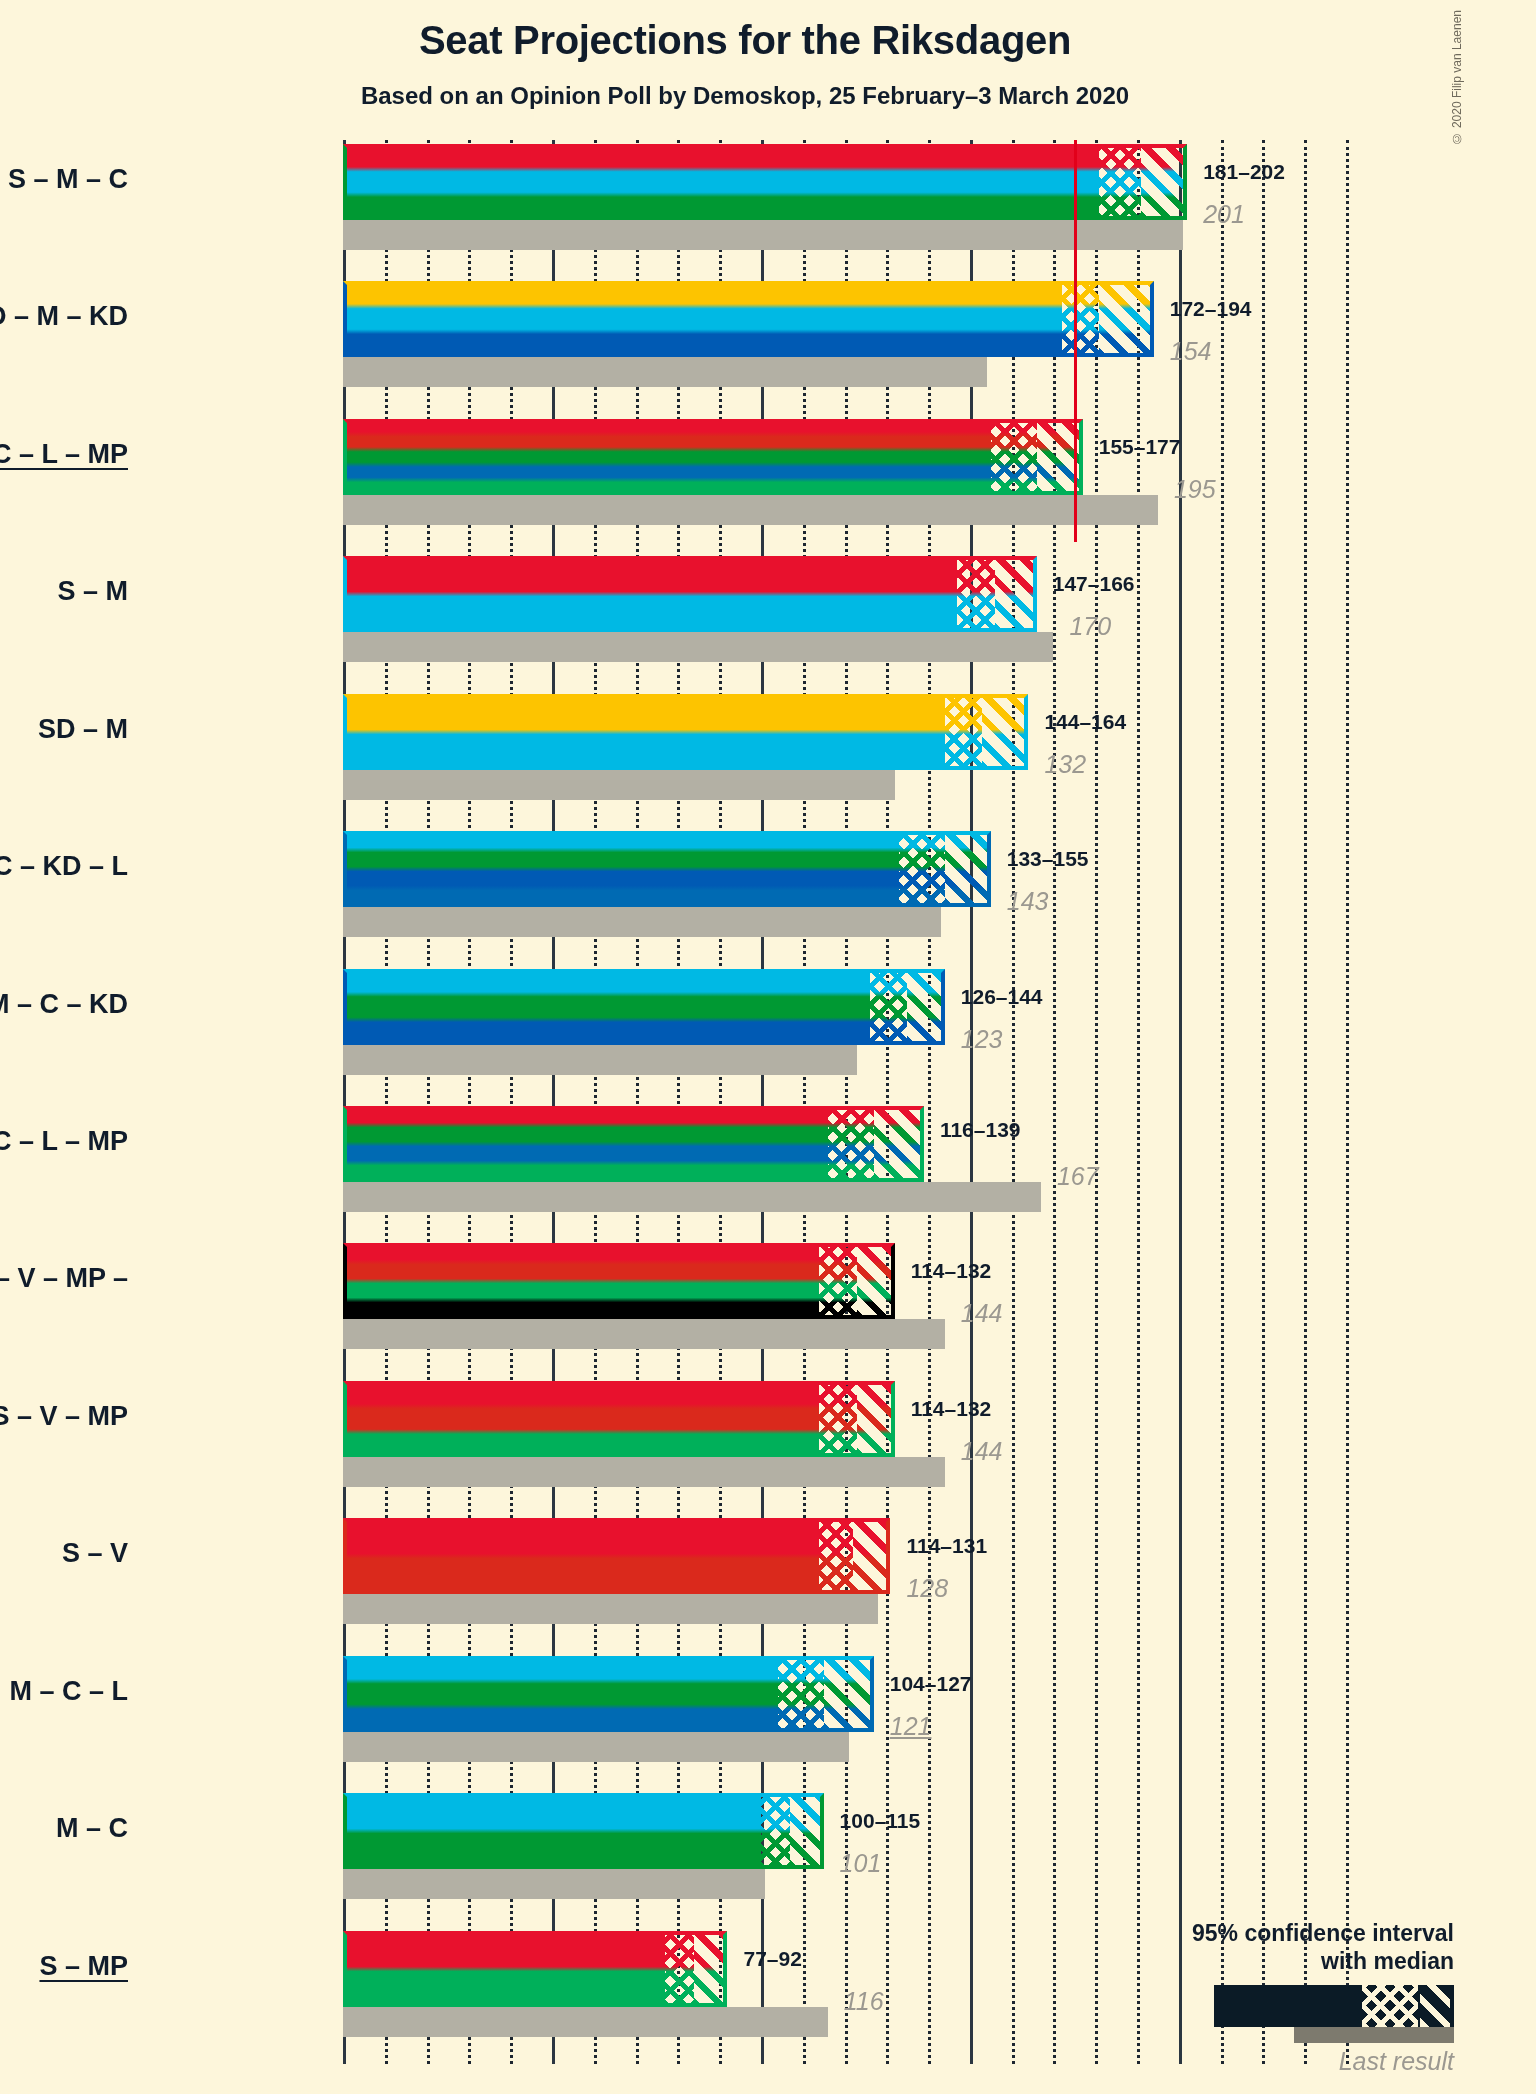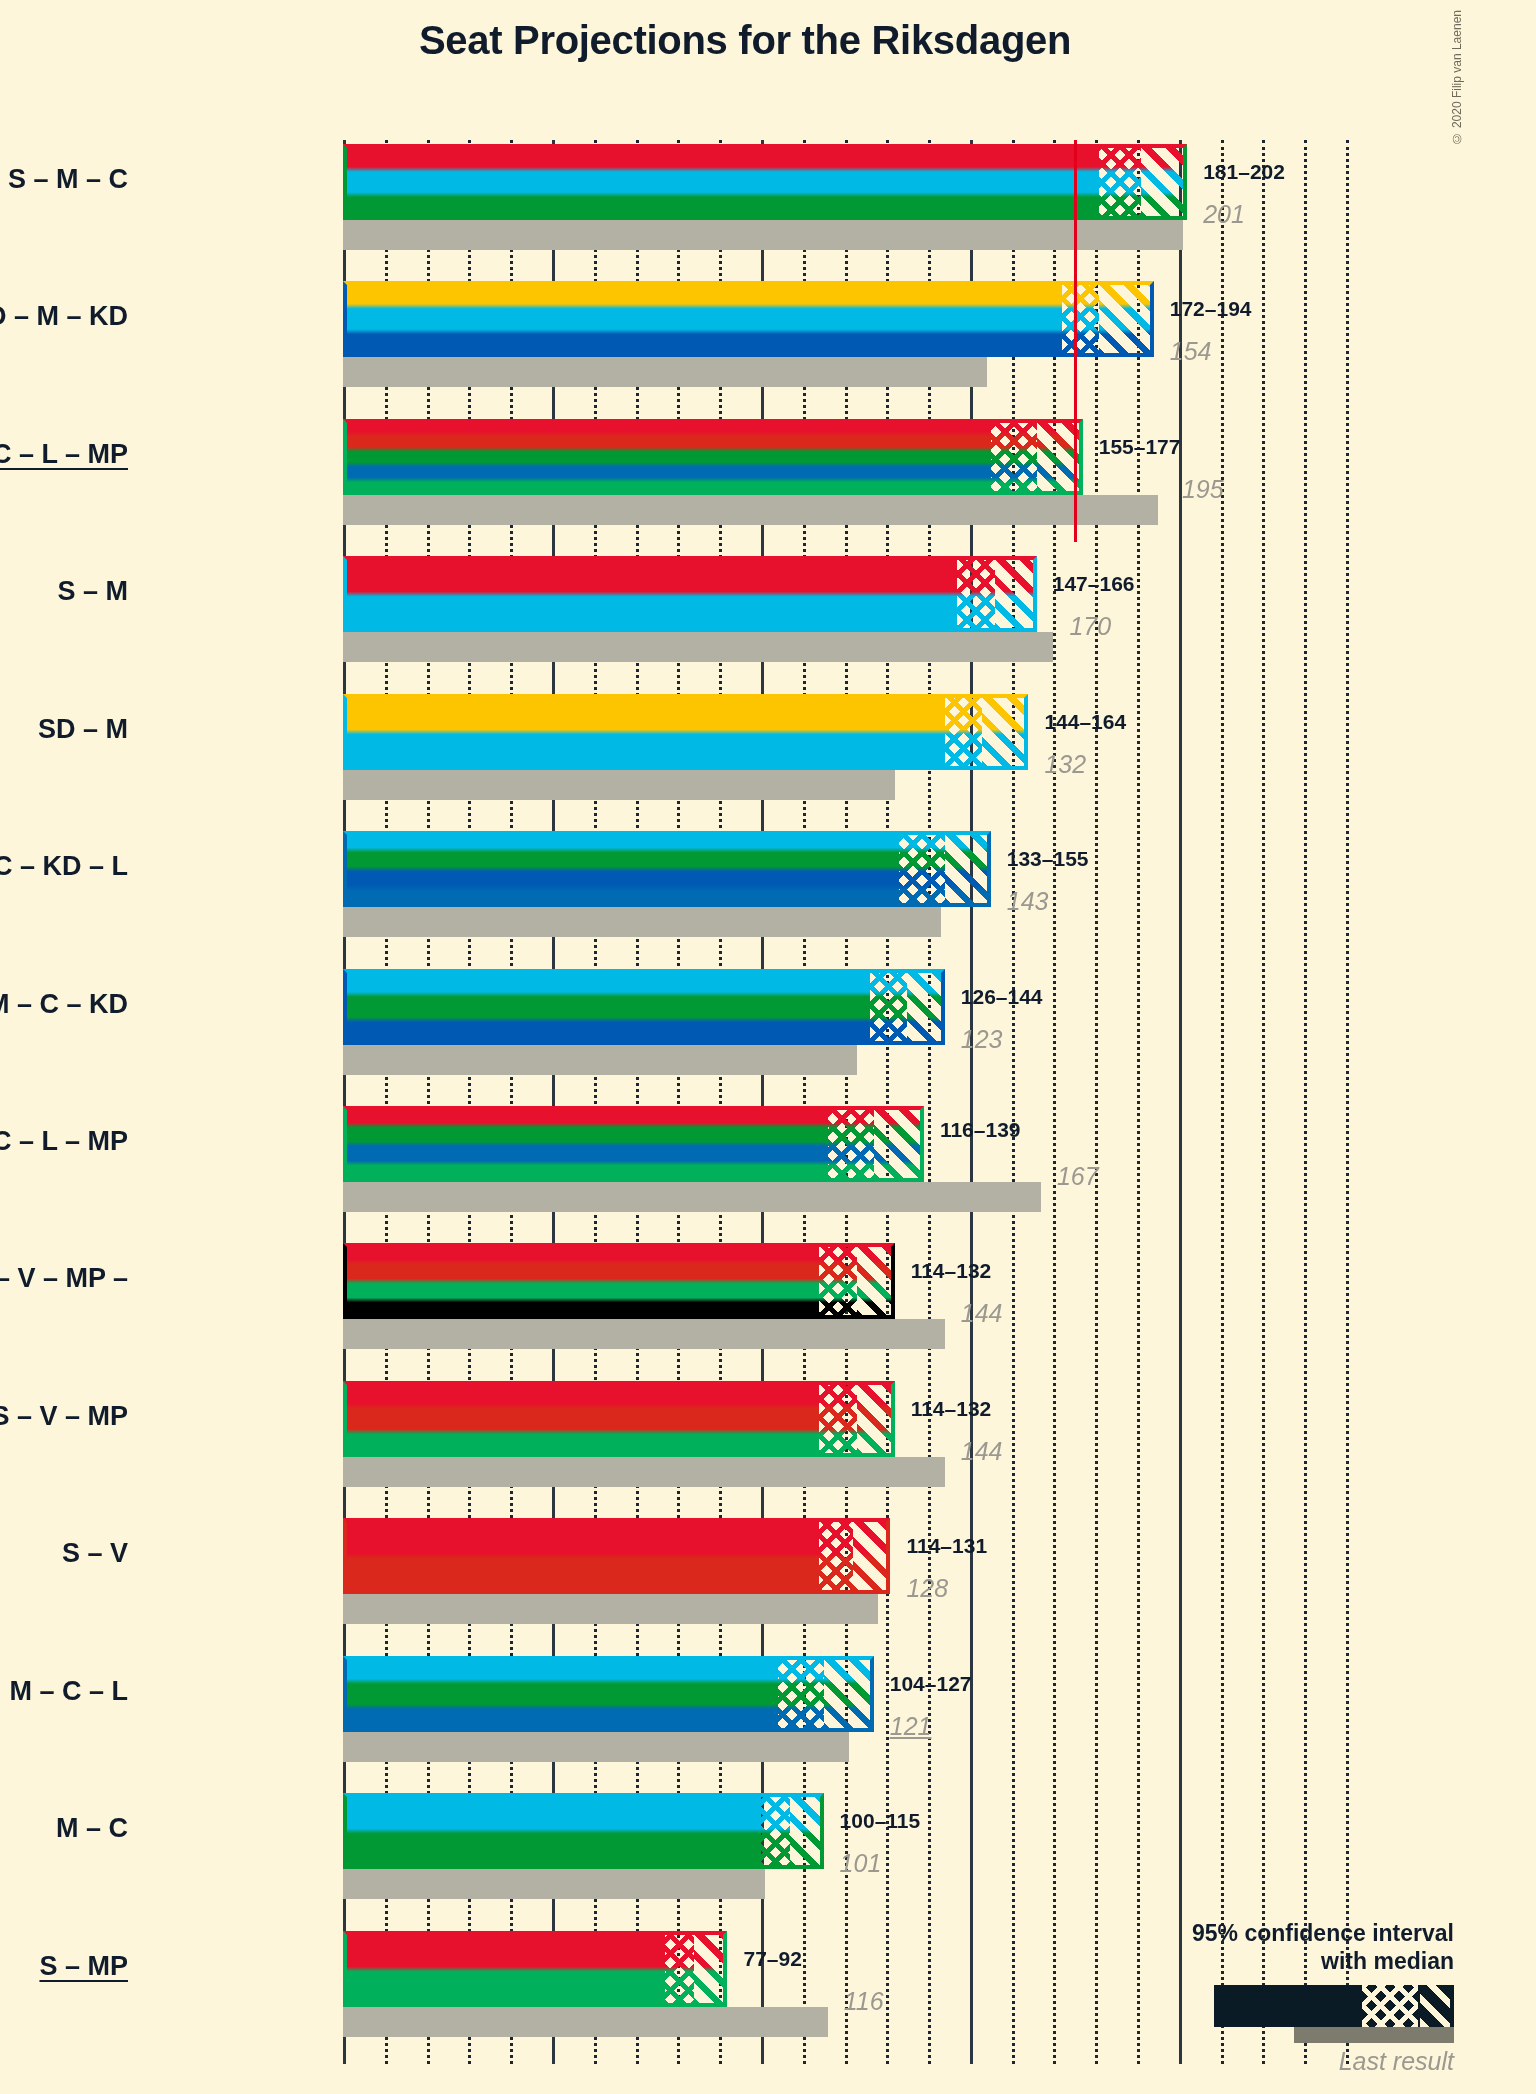--- a/index.html
+++ b/index.html
@@ -66,20 +66,21 @@
   }
   .legend .swx{position:absolute;top:0;bottom:0;}
   .legend .lastbar{margin-left:auto;margin-top:0;width:160px;height:16px;background:#7d7a6e;}
   .legend .ll{font-size:25px;font-style:italic;color:#9b9890;margin-top:4px;}
 </style>
 </head>
 <body>
 
 <div id="chart">
   <div class="title">Seat Projections for the Riksdagen</div>
+  <div class="subtitle">Based on an Opinion Poll by Demoskop, 25 February–3 March 2020</div>
   <div class="copyright">© 2020 Filip van Laenen</div>
 
   <div class="plot" id="plot">
     <div class="gridlayer" id="gridlayer">
         <div class="gl major" style="left: 0px;"></div>
         <div class="gl minor" style="left: 41.7917px;"></div>
         <div class="gl minor" style="left: 83.5833px;"></div>
         <div class="gl minor" style="left: 125.375px;"></div>
         <div class="gl minor" style="left: 167.167px;"></div>
         <div class="gl major" style="left: 208.958px;"></div>
@@ -125,21 +126,21 @@
           <div class="last" style="left: 826.758px; top: 56px;">154</div>
         </div>
         <div class="row" style="top: 278.857px; height: 137.429px;">
           <div class="lastres" style="left: 0px; width: 814.938px; top: 76px;"></div>
           <div class="bar" style="width: 647.771px; background: linear-gradient(rgb(232, 17, 45) 3.2%, rgb(232, 17, 45) 16.8%, rgb(218, 41, 28) 23.2%, rgb(218, 41, 28) 36.8%, rgb(0, 153, 51) 43.2%, rgb(0, 153, 51) 56.8%, rgb(0, 106, 179) 63.2%, rgb(0, 106, 179) 76.8%, rgb(0, 176, 90) 83.2%, rgb(0, 176, 90) 96.8%);"></div>
           <div class="seg" style="left: 647.771px; width: 45.9708px; height: 76px; background: linear-gradient(rgb(232, 17, 45) 3.2%, rgb(232, 17, 45) 16.8%, rgb(218, 41, 28) 23.2%, rgb(218, 41, 28) 36.8%, rgb(0, 153, 51) 43.2%, rgb(0, 153, 51) 56.8%, rgb(0, 106, 179) 63.2%, rgb(0, 106, 179) 76.8%, rgb(0, 176, 90) 83.2%, rgb(0, 176, 90) 96.8%); mask-image: repeating-linear-gradient(45deg, rgb(0, 0, 0) 0px, rgb(0, 0, 0) 5px, rgba(0, 0, 0, 0) 5px, rgba(0, 0, 0, 0) 13px), repeating-linear-gradient(-45deg, rgb(0, 0, 0) 0px, rgb(0, 0, 0) 5px, rgba(0, 0, 0, 0) 5px, rgba(0, 0, 0, 0) 13px); mask-composite: source-over;"></div>
           <div class="seg" style="left: 693.742px; width: 45.9708px; height: 76px; background: linear-gradient(rgb(232, 17, 45) 3.2%, rgb(232, 17, 45) 16.8%, rgb(218, 41, 28) 23.2%, rgb(218, 41, 28) 36.8%, rgb(0, 153, 51) 43.2%, rgb(0, 153, 51) 56.8%, rgb(0, 106, 179) 63.2%, rgb(0, 106, 179) 76.8%, rgb(0, 176, 90) 83.2%, rgb(0, 176, 90) 96.8%); mask-image: repeating-linear-gradient(45deg, rgb(0, 0, 0) 0px, rgb(0, 0, 0) 7px, rgba(0, 0, 0, 0) 7px, rgba(0, 0, 0, 0) 17px);"></div>
           <div class="outline" style="left: 0px; width: 739.712px; height: 76px; border-width: 4px; border-style: solid; border-color: rgb(232, 17, 45) rgb(0, 176, 90) rgb(0, 176, 90); border-image: initial;"></div>
           <div class="rowlabel" style="top: 20px;"><u>S – V – C – L – MP</u></div>
           <div class="ci" style="left: 755.712px; top: 16px; text-align: right;">155–177</div>
-          <div class="last" style="left: 830.938px; top: 56px; margin-left: 8px;">195</div>
+          <div class="last" style="left: 830.938px; top: 56px;">195</div>
         </div>
         <div class="row" style="top: 416.286px; height: 137.429px;">
           <div class="lastres" style="left: 0px; width: 710.458px; top: 76px;"></div>
           <div class="bar" style="width: 614.337px; background: linear-gradient(rgb(232, 17, 45) 3.2%, rgb(232, 17, 45) 46.8%, rgb(0, 185, 228) 53.2%, rgb(0, 185, 228) 96.8%);"></div>
           <div class="seg" style="left: 614.337px; width: 37.6125px; height: 76px; background: linear-gradient(rgb(232, 17, 45) 3.2%, rgb(232, 17, 45) 46.8%, rgb(0, 185, 228) 53.2%, rgb(0, 185, 228) 96.8%); mask-image: repeating-linear-gradient(45deg, rgb(0, 0, 0) 0px, rgb(0, 0, 0) 5px, rgba(0, 0, 0, 0) 5px, rgba(0, 0, 0, 0) 13px), repeating-linear-gradient(-45deg, rgb(0, 0, 0) 0px, rgb(0, 0, 0) 5px, rgba(0, 0, 0, 0) 5px, rgba(0, 0, 0, 0) 13px); mask-composite: source-over;"></div>
           <div class="seg" style="left: 651.95px; width: 41.7917px; height: 76px; background: linear-gradient(rgb(232, 17, 45) 3.2%, rgb(232, 17, 45) 46.8%, rgb(0, 185, 228) 53.2%, rgb(0, 185, 228) 96.8%); mask-image: repeating-linear-gradient(45deg, rgb(0, 0, 0) 0px, rgb(0, 0, 0) 7px, rgba(0, 0, 0, 0) 7px, rgba(0, 0, 0, 0) 17px);"></div>
           <div class="outline" style="left: 0px; width: 693.742px; height: 76px; border-width: 4px; border-style: solid; border-color: rgb(232, 17, 45) rgb(0, 185, 228) rgb(0, 185, 228); border-image: initial;"></div>
           <div class="rowlabel" style="top: 20px;">S – M</div>
           <div class="ci" style="left: 709.742px; top: 16px;">147–166</div>
           <div class="last" style="left: 726.458px; top: 56px;">170</div>

